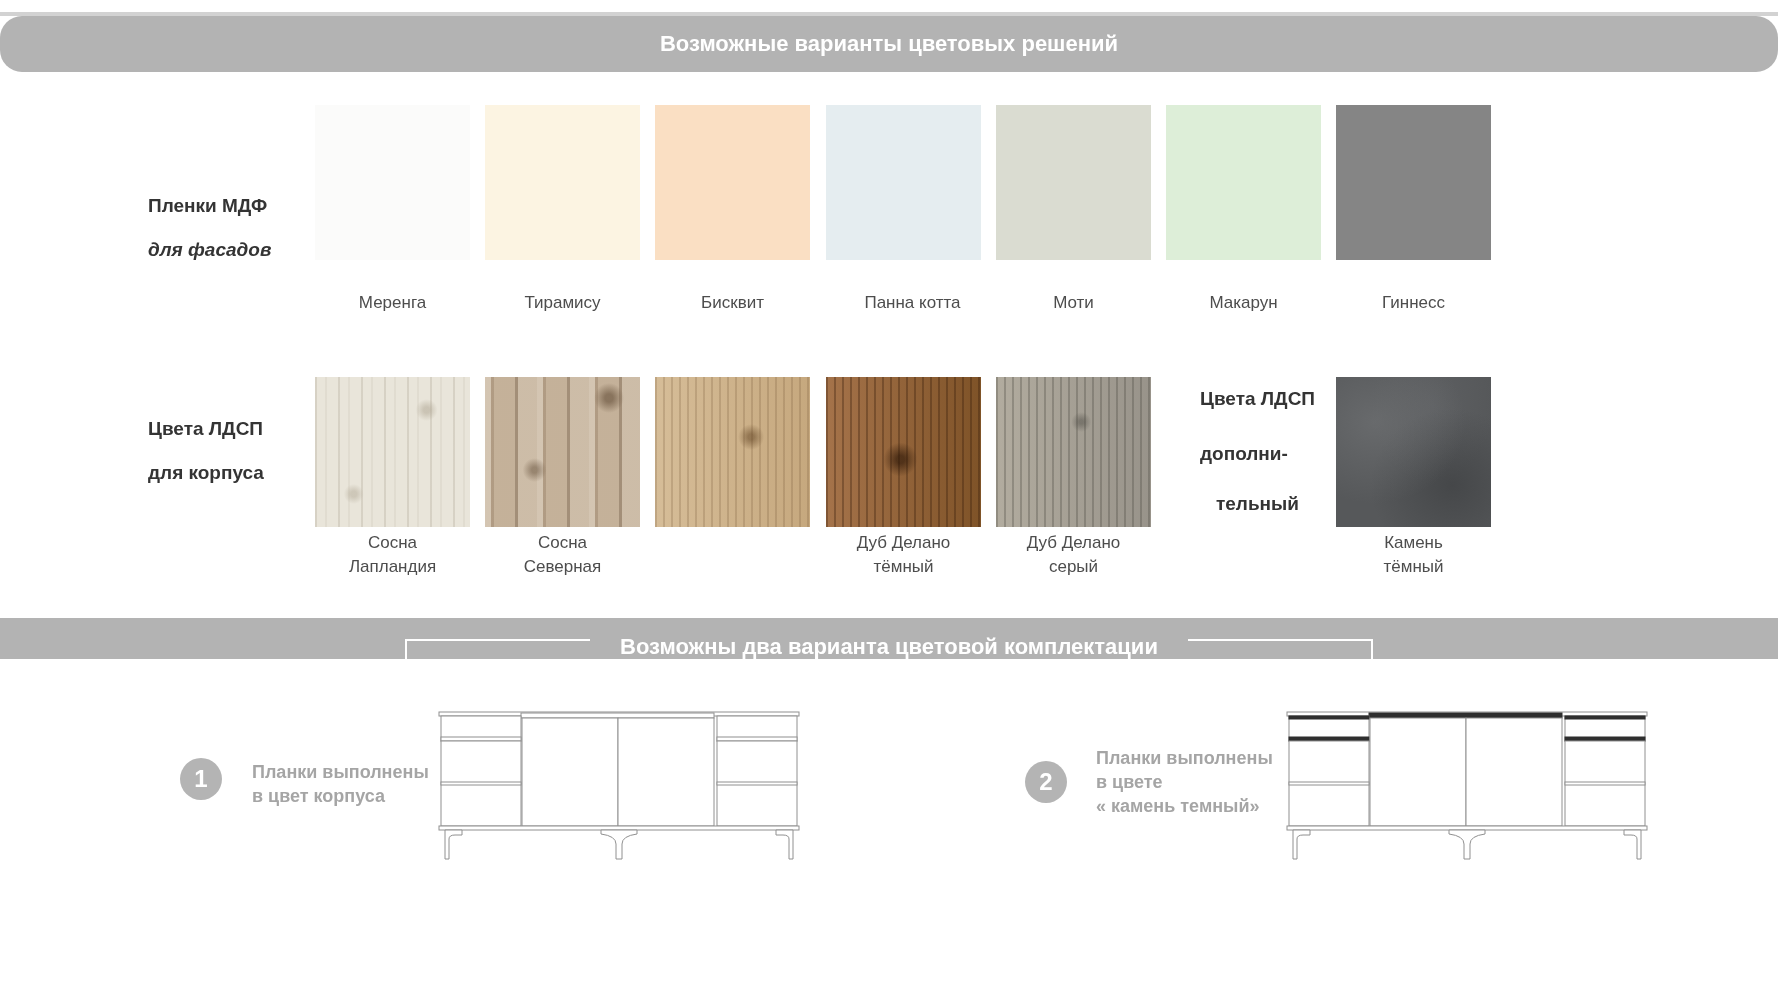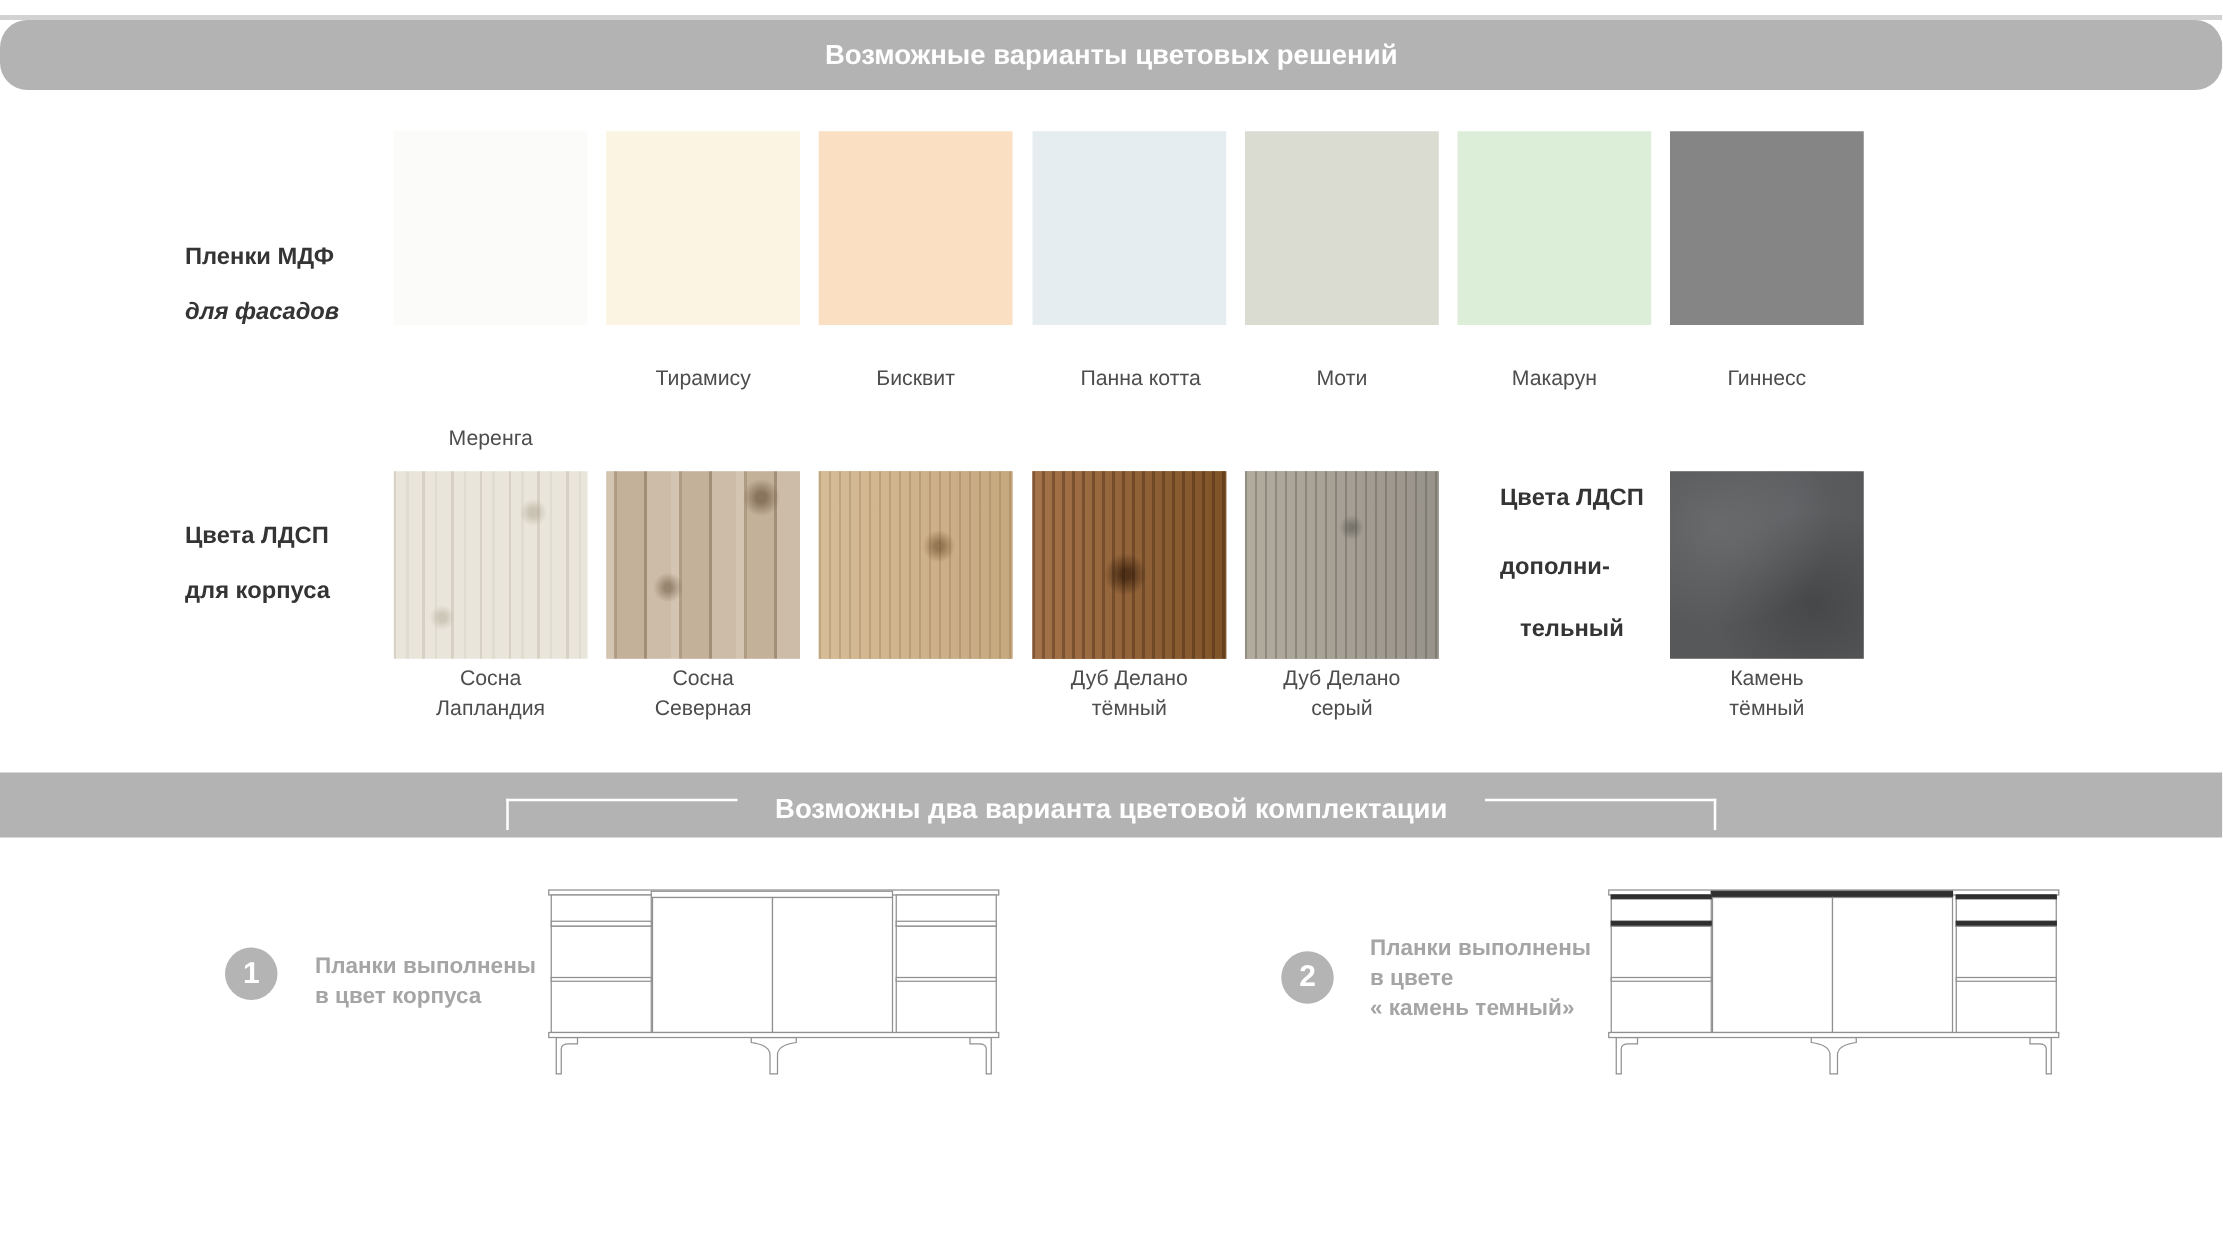--- a/index.html
+++ b/index.html
@@ -3,21 +3,21 @@
 <meta charset="utf-8">
 <style>
   html,body{margin:0;padding:0;background:#ffffff;}
   body{font-family:"Liberation Sans","DejaVu Sans",sans-serif;}
   #page{position:relative;width:1778px;height:1000px;background:#ffffff;overflow:hidden;}
 
   .banner{position:absolute;left:0;width:1778px;background:#b3b3b3;color:#ffffff;
           font-weight:bold;font-size:22px;text-align:center;}
   #banner-top{top:16px;height:56px;line-height:56px;}
   #banner-top-edge{position:absolute;left:0;top:12px;width:1778px;height:4px;background:#d2d2d2;}
-  #banner-bottom{top:618px;height:52px;line-height:57px;}
+  #banner-bottom{top:618px;height:41px;line-height:57px;}
   .bracket{position:absolute;background:#ffffff;}
 
   .swatch{position:absolute;width:155px;}
   .swatch.r1{top:105px;height:155px;}
   .swatch.r2{top:377px;height:150px;}
   .caption{position:absolute;width:175px;text-align:center;color:#4d4d4d;
            font-size:17px;line-height:24px;}
   .caption.r1{top:291px;}
   .caption.r2{top:531px;}
 
@@ -72,21 +72,21 @@
   <div class="side-label" style="left:148px;top:239px;font-style:italic;">для фасадов</div>
 
   <div class="swatch r1" style="left: 315px; background-color: rgb(251, 251, 250);"></div>
   <div class="swatch r1" style="left: 485px; background-color: rgb(252, 244, 226);"></div>
   <div class="swatch r1" style="left: 655px; background-color: rgb(250, 223, 195);"></div>
   <div class="swatch r1" style="left: 826px; background-color: rgb(229, 237, 240);"></div>
   <div class="swatch r1" style="left: 996px; background-color: rgb(218, 220, 209);"></div>
   <div class="swatch r1" style="left: 1166px; background-color: rgb(221, 238, 216);"></div>
   <div class="swatch r1" style="left: 1336px; background-color: rgb(133, 133, 133);"></div>
 
-  <div class="caption r1" style="left:305px;margin-top:48px;">Меренга</div>
+  <div class="caption r1" style="left:305px;">Меренга</div>
   <div class="caption r1" style="left:475px;">Тирамису</div>
   <div class="caption r1" style="left:645px;">Бисквит</div>
   <div class="caption r1" style="left:825px;">Панна котта</div>
   <div class="caption r1" style="left:986px;">Моти</div>
   <div class="caption r1" style="left:1156px;">Макарун</div>
   <div class="caption r1" style="left:1326px;">Гиннесс</div>
 
   <div class="side-label" style="left:148px;top:418px;">Цвета ЛДСП</div>
   <div class="side-label" style="left:148px;top:462px;">для корпуса</div>
 

